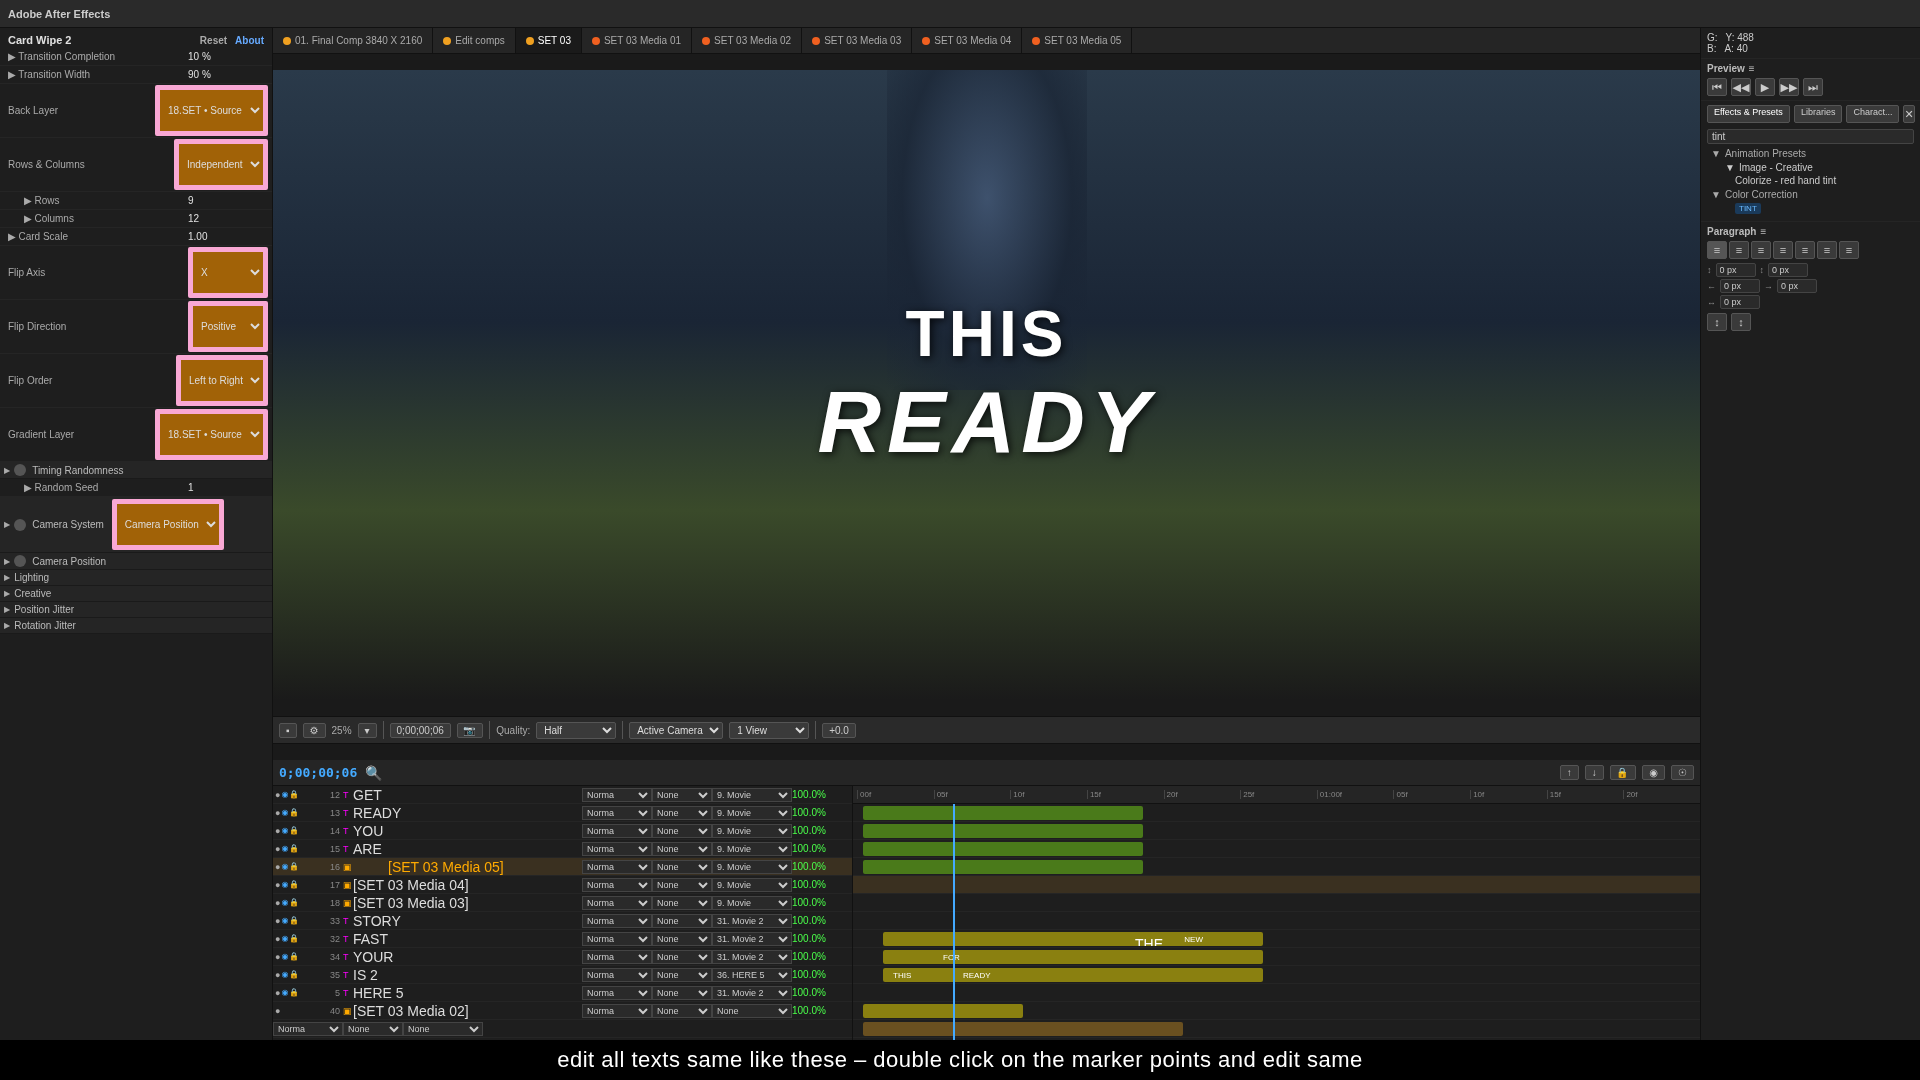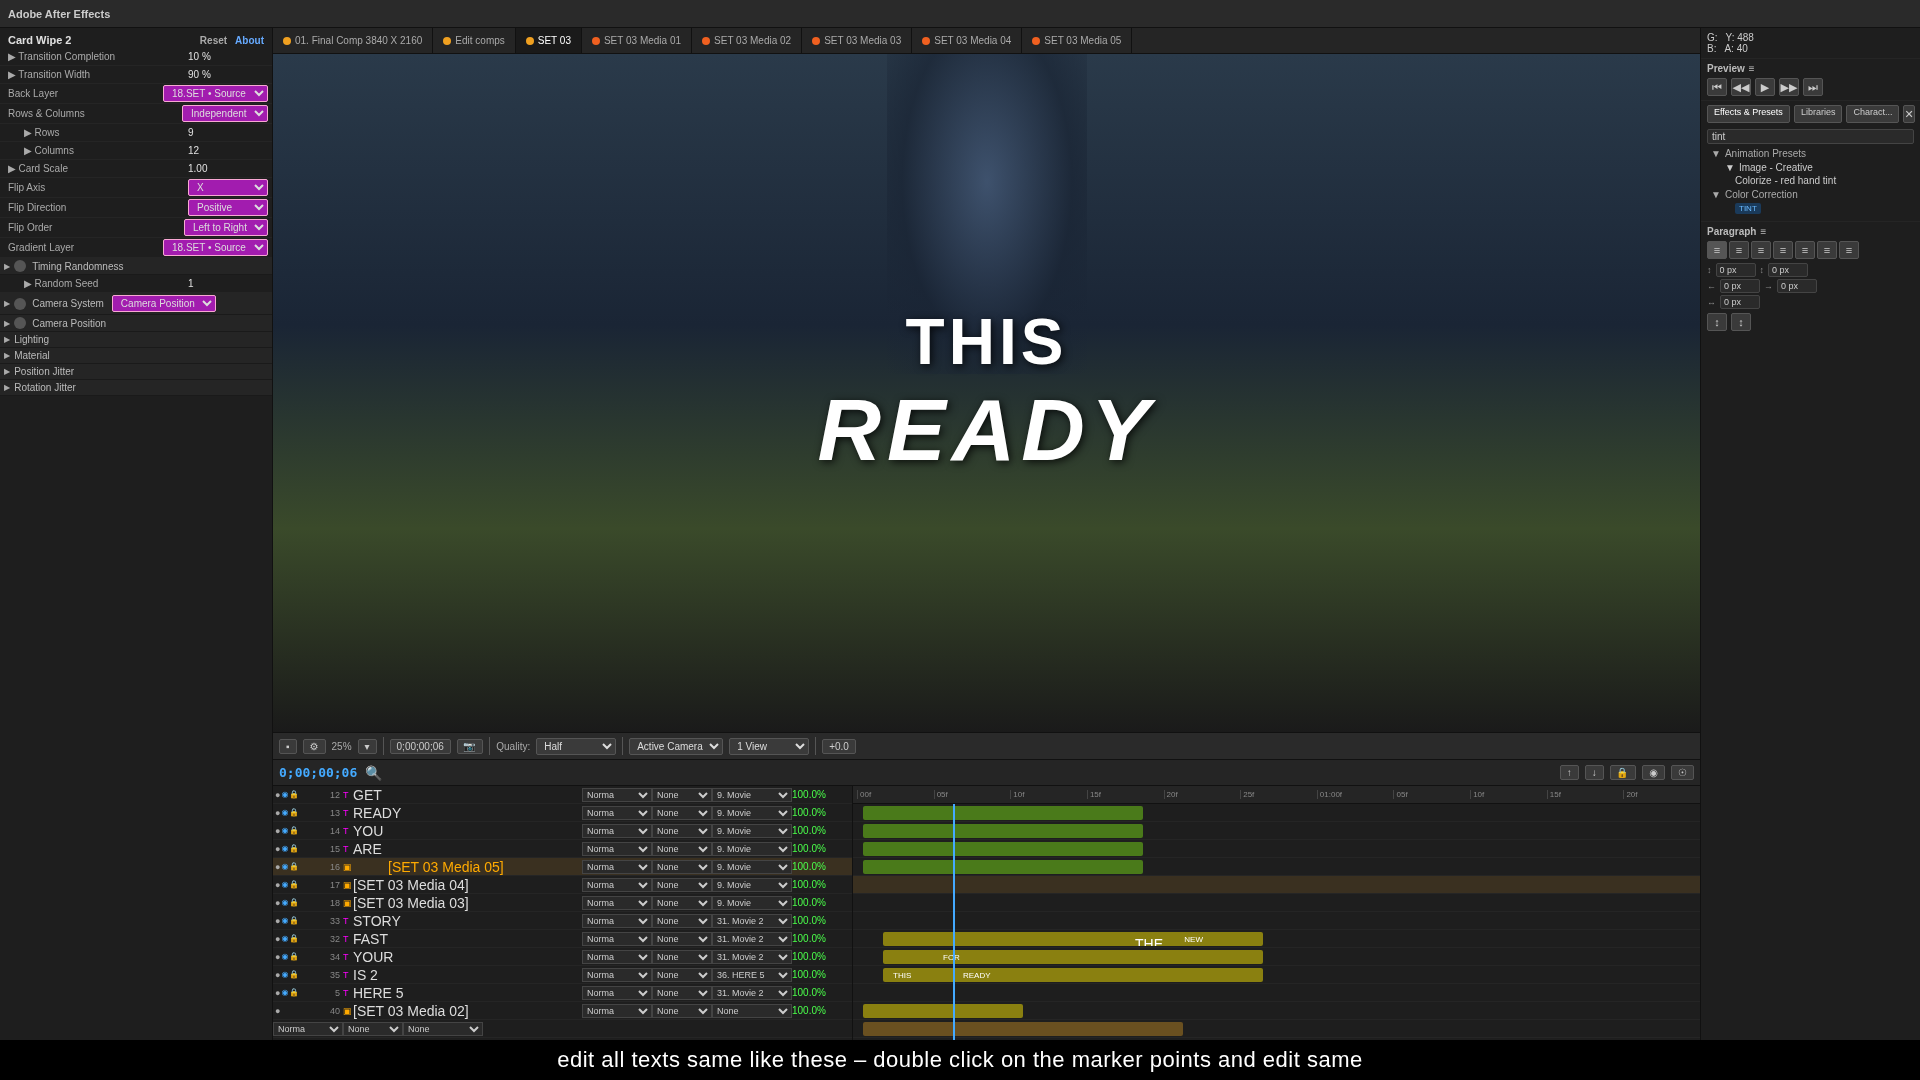--- a/index.html
+++ b/index.html
@@ -76,25 +76,25 @@
       flex: 1;
       font-size: 10px;
     }
     .prop-row .prop-value {
       color: #e0e0e0;
       font-size: 10px;
       min-width: 80px;
       text-align: left;
     }
     .prop-dropdown {
-      background: #a21caf;
-      border: 1px solid #f9a8d4;
+      background: #a16207;
+      border: 5px solid #f9a8d4;
       color: #ddd;
       font-size: 10px;
-      padding: 1px 4px;
+      padding: 14px 4px;
       border-radius: 2px;
       min-width: 80px;
     }
     .prop-value-blue {
       color: #6ca0e0;
     }
     .prop-section {
       display: flex;
       align-items: center;
       padding: 2px 4px 2px 4px;
@@ -118,20 +118,21 @@
       border-radius: 50%;
       margin-right: 2px;
     }
 
     
     .center-area {
       flex: 1;
       display: flex;
       flex-direction: column;
       overflow: hidden;
+      gap: 16px;
     }
 
     
     .preview-container {
       flex: 1;
       background: #000;
       position: relative;
       overflow: hidden;
       display: flex;
       align-items: center;
@@ -676,21 +677,21 @@
       <span class="triangle">▶</span>
       <span class="row-icon"></span>
       <span>Camera Position</span>
     </div>
     <div class="prop-section">
       <span class="triangle">▶</span>
       <span>Lighting</span>
     </div>
     <div class="prop-section">
       <span class="triangle">▶</span>
-      <span>Material</span>
+      <span>Creative</span>
     </div>
     <div class="prop-section">
       <span class="triangle">▶</span>
       <span>Position Jitter</span>
     </div>
     <div class="prop-section">
       <span class="triangle">▶</span>
       <span>Rotation Jitter</span>
     </div>
   </div>

